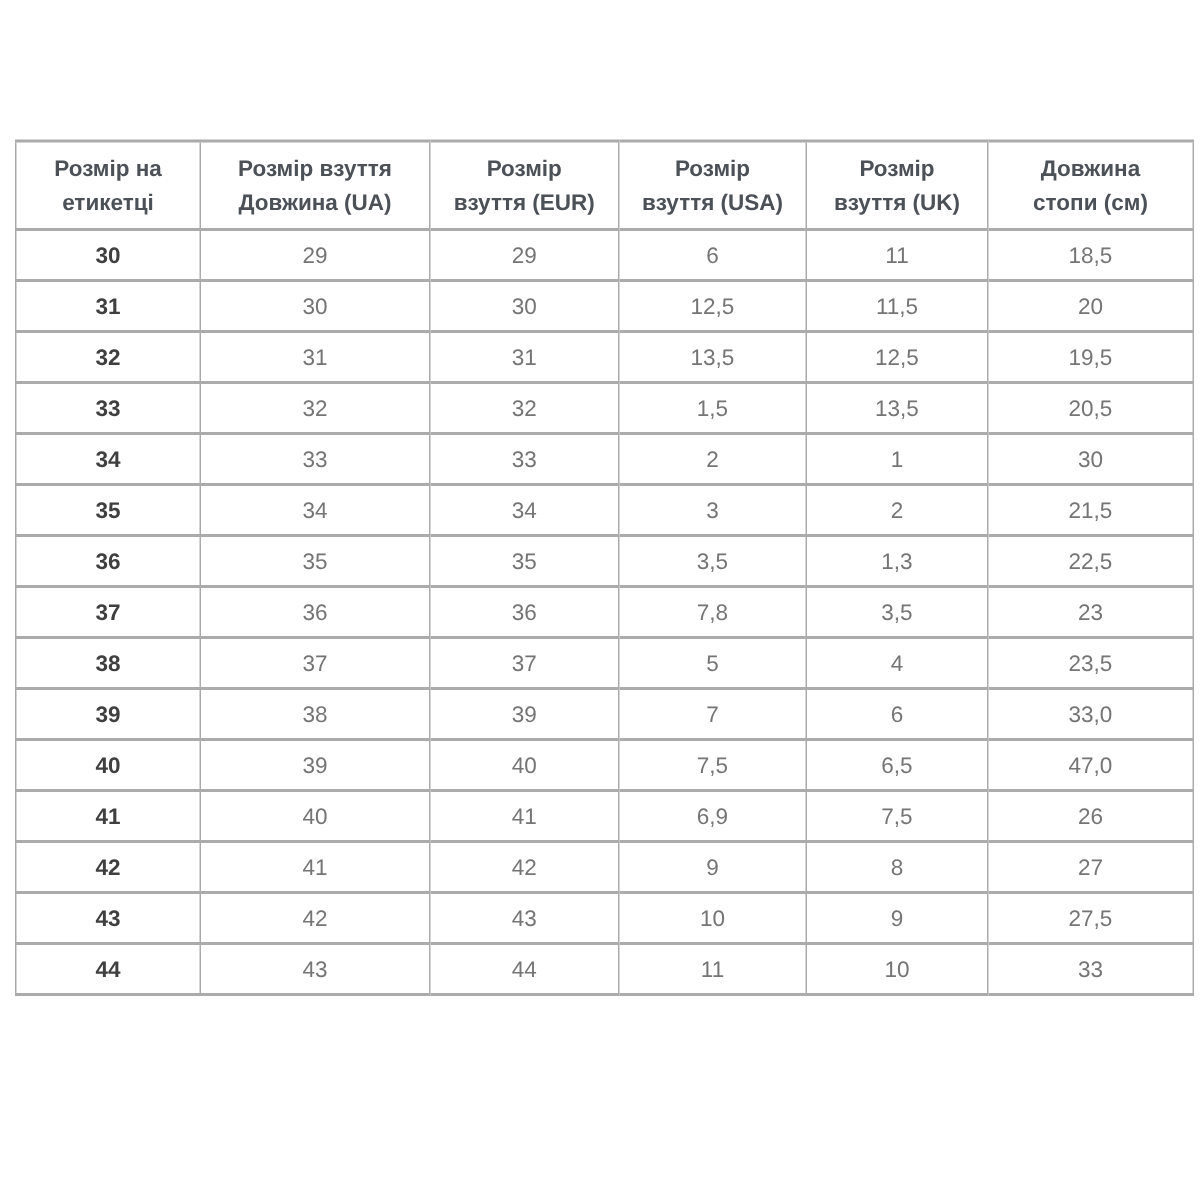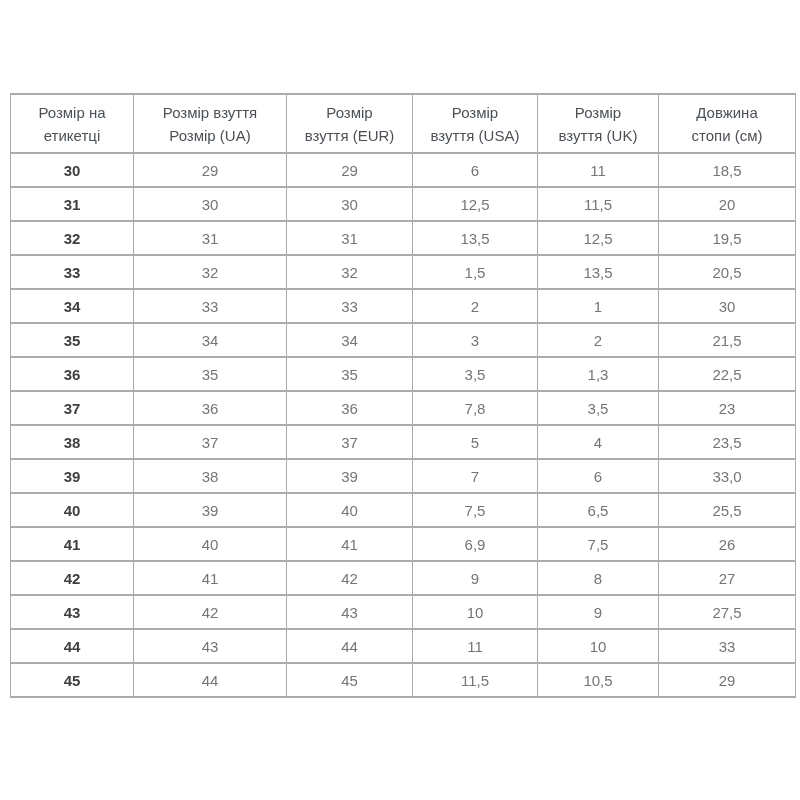--- a/index.html
+++ b/index.html
@@ -21,21 +21,21 @@
     border-top-width: 2px;
     border-bottom-width: 2px;
     text-align: center;
     vertical-align: middle;
     padding: 0 4px;
     overflow: hidden;
   }
   .size-table th {
     height: 57px;
     font-size: 15px;
-    font-weight: normal;
+    font-weight: bold;
     color: #4b5157;
     text-align: center;
   }
   .size-table th .hl { display: block; line-height: 23px; }
   .size-table td {
     height: 32px;
     font-size: 15px;
     font-weight: normal;
     color: #757575;
   }
@@ -57,21 +57,21 @@
       <col style="width:137px">
   </colgroup>
   <thead>
     <tr>
       <th>
           <span class="hl">Розмір на</span>
           <span class="hl">етикетці</span>
         </th>
       <th>
           <span class="hl">Розмір взуття</span>
-          <span class="hl">Розмір (UA)</span>
+          <span class="hl">Довжина (UA)</span>
         </th>
       <th>
           <span class="hl">Розмір</span>
           <span class="hl">взуття (EUR)</span>
         </th>
       <th>
           <span class="hl">Розмір</span>
           <span class="hl">взуття (USA)</span>
         </th>
       <th>
@@ -164,21 +164,21 @@
         <td>7</td>
         <td>6</td>
         <td>33,0</td>
       </tr>
     <tr>
         <td class="lbl">40</td>
         <td>39</td>
         <td>40</td>
         <td>7,5</td>
         <td>6,5</td>
-        <td>25,5</td>
+        <td>47,0</td>
       </tr>
     <tr>
         <td class="lbl">41</td>
         <td>40</td>
         <td>41</td>
         <td>6,9</td>
         <td>7,5</td>
         <td>26</td>
       </tr>
     <tr>
@@ -198,22 +198,14 @@
         <td>27,5</td>
       </tr>
     <tr>
         <td class="lbl">44</td>
         <td>43</td>
         <td>44</td>
         <td>11</td>
         <td>10</td>
         <td>33</td>
       </tr>
-    <tr>
-        <td class="lbl">45</td>
-        <td>44</td>
-        <td>45</td>
-        <td>11,5</td>
-        <td>10,5</td>
-        <td>29</td>
-      </tr>
   </tbody>
 </table>
 
 </body></html>

